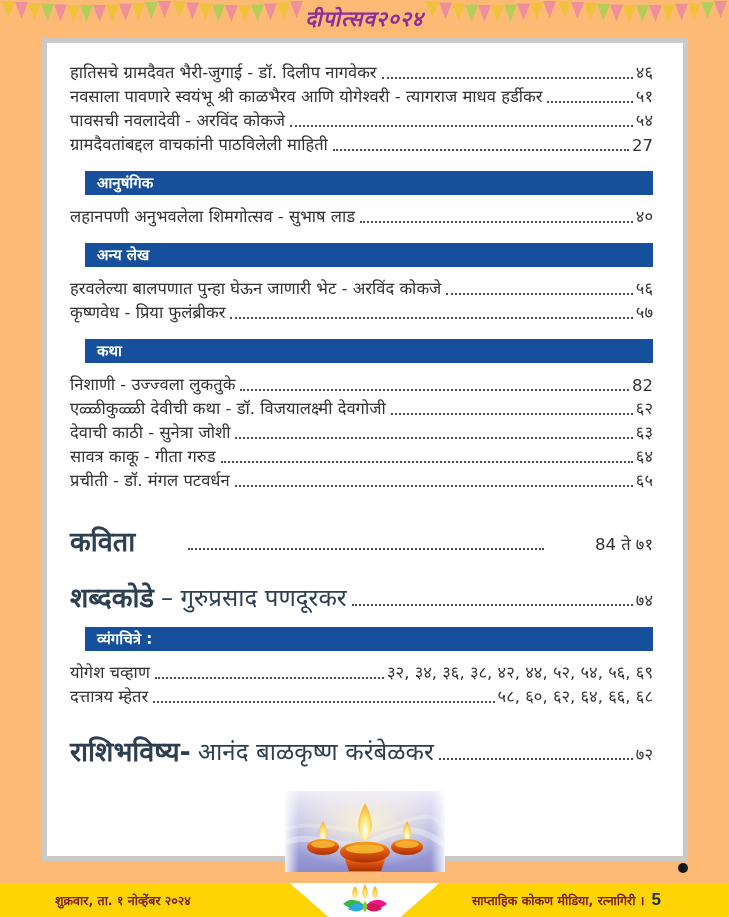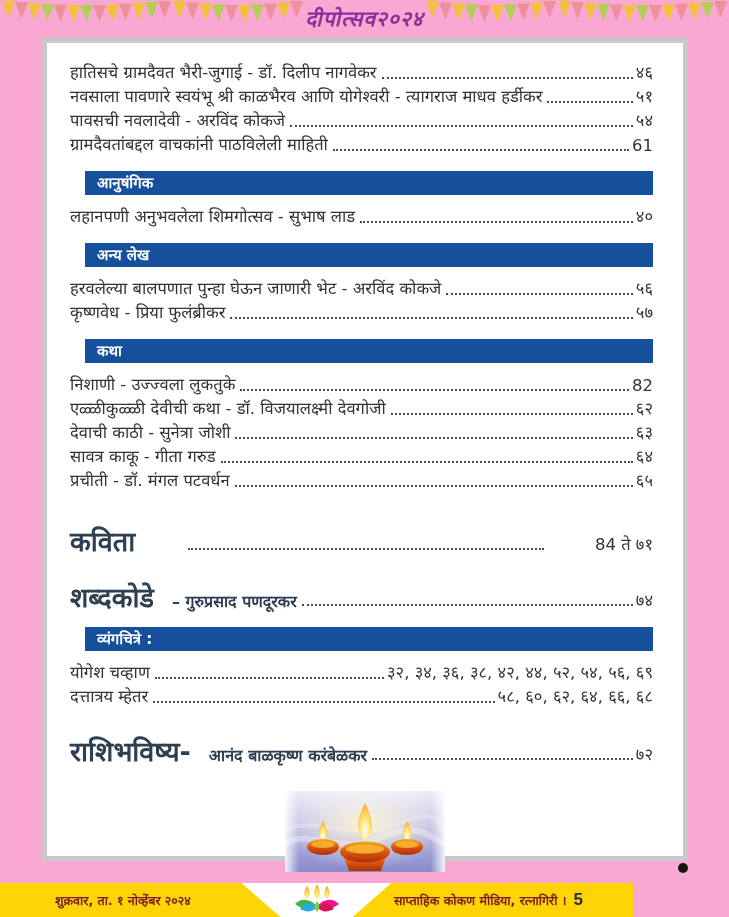--- a/index.html
+++ b/index.html
@@ -1,16 +1,16 @@
 <!DOCTYPE html>
 <html style="--title-purple: #8b2f9a; --frame-gray: #c9c9c9; --bar-blue: #16509c; --heading-slate: #2e3f52; --entry-text: #333333; --footer-yellow: #ffd405; --footer-maroon: #7c2022;"><head>
 <meta charset="utf-8">
 <style>
   html,body{margin:0;padding:0;background:#ffffff;}
-  .page{position:relative;width:729px;height:917px;background:#f9a8d4;overflow:hidden;
+  .page{position:relative;width:729px;height:917px;background:#fdba74;overflow:hidden;
         font-family:"DejaVu Sans",sans-serif;}
 
   
   .bunting-bar{position:absolute;top:0;left:0;width:729px;height:36px;display:flex;
                align-items:flex-start;justify-content:space-between;padding:0 2px;box-sizing:border-box;}
   .banner-title{font-size:21px;font-weight:bold;font-style:italic;color:var(--title-purple);
                 white-space:nowrap;padding-top:4px;letter-spacing:1px;}
 
   
   .frame{position:absolute;left:42px;top:38px;width:646px;height:823px;box-sizing:border-box;
@@ -19,35 +19,35 @@
   .row{display:flex;align-items:flex-end;height:24px;font-size:16.5px;color:var(--entry-text);}
   .row .t{white-space:nowrap;}
   .leader{flex:1;min-width:8px;border-bottom:2px dotted #4b4b4b;margin:0 3px 4px 5px;}
   .row .p{white-space:nowrap;}
 
   .section-bar{margin:16px 0 8px 15px;background:var(--bar-blue);color:#ffffff;font-size:15px;
                font-weight:bold;height:24px;line-height:24px;padding-left:12px;}
 
   .feature{display:flex;align-items:flex-end;height:42px;font-size:16.5px;color:var(--entry-text);}
   .feature .big{font-size:27px;font-weight:bold;color:var(--heading-slate);white-space:nowrap;line-height:1;}
-  .feature .sub{font-size:16px;font-weight:700;color:var(--heading-slate);white-space:nowrap;
-                margin-left:18px;line-height:1.1;}
+  .feature .sub{font-size:24px;font-weight:400;color:var(--heading-slate);white-space:nowrap;
+                margin-left:7px;line-height:1.1;}
   .feature .leader{margin-bottom:5px;}
   .f1{margin-top:22px;gap:48px;} .f2{margin-top:14px;} .f3{margin-top:16px;}
 
   
   .diya-img{position:absolute;left:50%;top:791px;transform:translateX(-50%);line-height:0;}
 
   .bullet-dot{position:absolute;left:678px;top:863px;width:10px;height:10px;border-radius:50%;
               background:#161616;}
 
   
-  .footer{position:absolute;left:0;bottom:0;width:633px;height:34px;background:var(--footer-yellow);
+  .footer{position:absolute;left:0;bottom:0;width:729px;height:34px;background:var(--footer-yellow);
           box-sizing:border-box;display:flex;align-items:center;justify-content:space-between;
-          padding:0 50px 0 55px;font-size:12.5px;font-weight:bold;color:var(--footer-maroon);}
+          padding:0 68px 0 55px;font-size:12.5px;font-weight:bold;color:var(--footer-maroon);}
   .notch{position:absolute;left:50%;top:0;transform:translateX(-50%);width:150px;height:34px;
          background:#ffffff;clip-path:polygon(0 0,100% 0,74% 100%,26% 100%);}
   .footer-logo{position:absolute;left:50%;bottom:1px;transform:translateX(-50%);line-height:0;}
   .footer-right{display:flex;align-items:center;}
   .page-num{font-family:"Liberation Sans",sans-serif;font-size:17px;font-weight:bold;
             color:#223044;margin-left:7px;}
 </style>
 </head>
 <body>
 
@@ -129,21 +129,21 @@
 
         <div class="row">
           <span class="t">पावसची नवलादेवी - अरविंद कोकजे</span>
           <span class="leader"></span>
           <span class="p">५४</span>
         </div>
 
         <div class="row">
           <span class="t">ग्रामदैवतांबद्दल वाचकांनी पाठविलेली माहिती</span>
           <span class="leader"></span>
-          <span class="p">61</span>
+          <span class="p">27</span>
         </div>
       </div>
 
     <div class="section-bar">आनुषंगिक</div>
     <div>
 
 
         <div class="row">
           <span class="t">लहानपणी अनुभवलेला शिमगोत्सव - सुभाष लाड</span>
           <span class="leader"></span>

